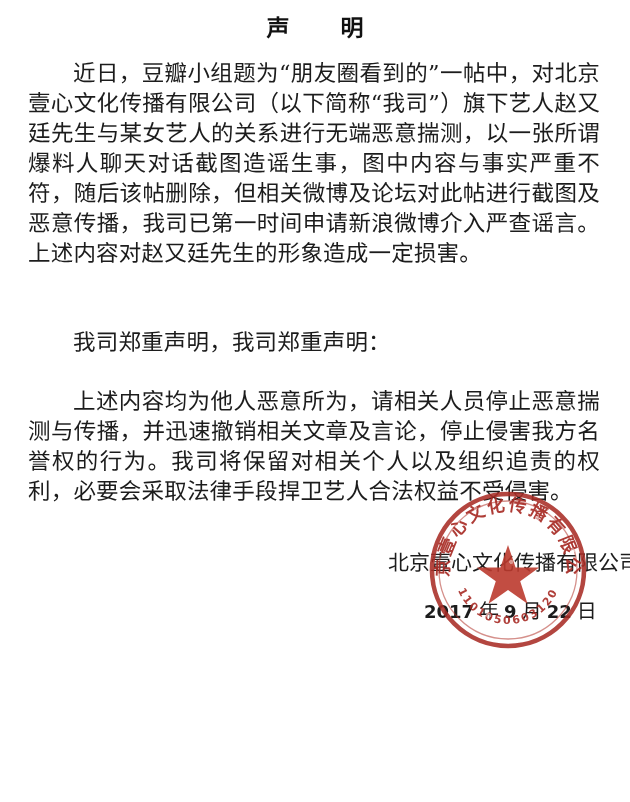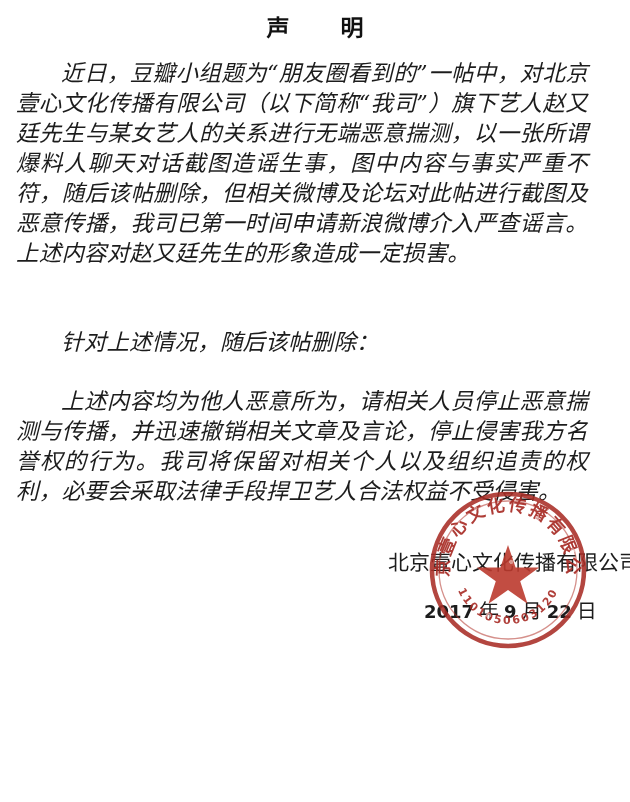--- a/index.html
+++ b/index.html
@@ -28,24 +28,23 @@
     font-weight: bold;
     letter-spacing: 14px;
     text-indent: 14px;
     color: #111111;
     font-family: "DejaVu Serif", "Liberation Serif", serif;
   }
 
   
   .body-block {
     position: absolute;
-    left: 16px;
+    left: 28px;
     top: 58px;
     width: 572px;
-    font-style: italic;
   }
   .para {
     font-size: 22.5px;
     line-height: 30px;
     text-align: justify;
     text-justify: inter-character;
     text-indent: 45px;
     margin: 0 0 0 0;
     color: #1c1c1c;
     font-family: "DejaVu Serif", "Liberation Serif", serif;
@@ -139,21 +138,21 @@
 <div class="page">
 
   <div class="doc-title">声　明</div>
 
   <div class="body-block">
 
     <p class="para">近日，豆瓣小组题为“朋友圈看到的”一帖中，对北京壹心文化传播有限公司（以下简称“我司”）旗下艺人赵又廷先生与某女艺人的关系进行无端恶意揣测，以一张所谓爆料人聊天对话截图造谣生事，图中内容与事实严重不符，随后该帖删除，但相关微博及论坛对此帖进行截图及恶意传播，我司已第一时间申请新浪微博介入严查谣言。上述内容对赵又廷先生的形象造成一定损害。</p>
 
     <div class="gap-lg"></div>
 
-    <p class="para">针对上述情况，随后该帖删除：</p>
+    <p class="para">我司郑重声明，我司郑重声明：</p>
 
     <div class="gap-md"></div>
 
     <p class="para">上述内容均为他人恶意所为，请相关人员停止恶意揣测与传播，并迅速撤销相关文章及言论，停止侵害我方名誉权的行为。我司将保留对相关个人以及组织追责的权利，必要会采取法律手段捍卫艺人合法权益不受侵害。</p>
 
     <div class="gap-sm"></div>
 
   </div>
 
   <div class="sign-block">

